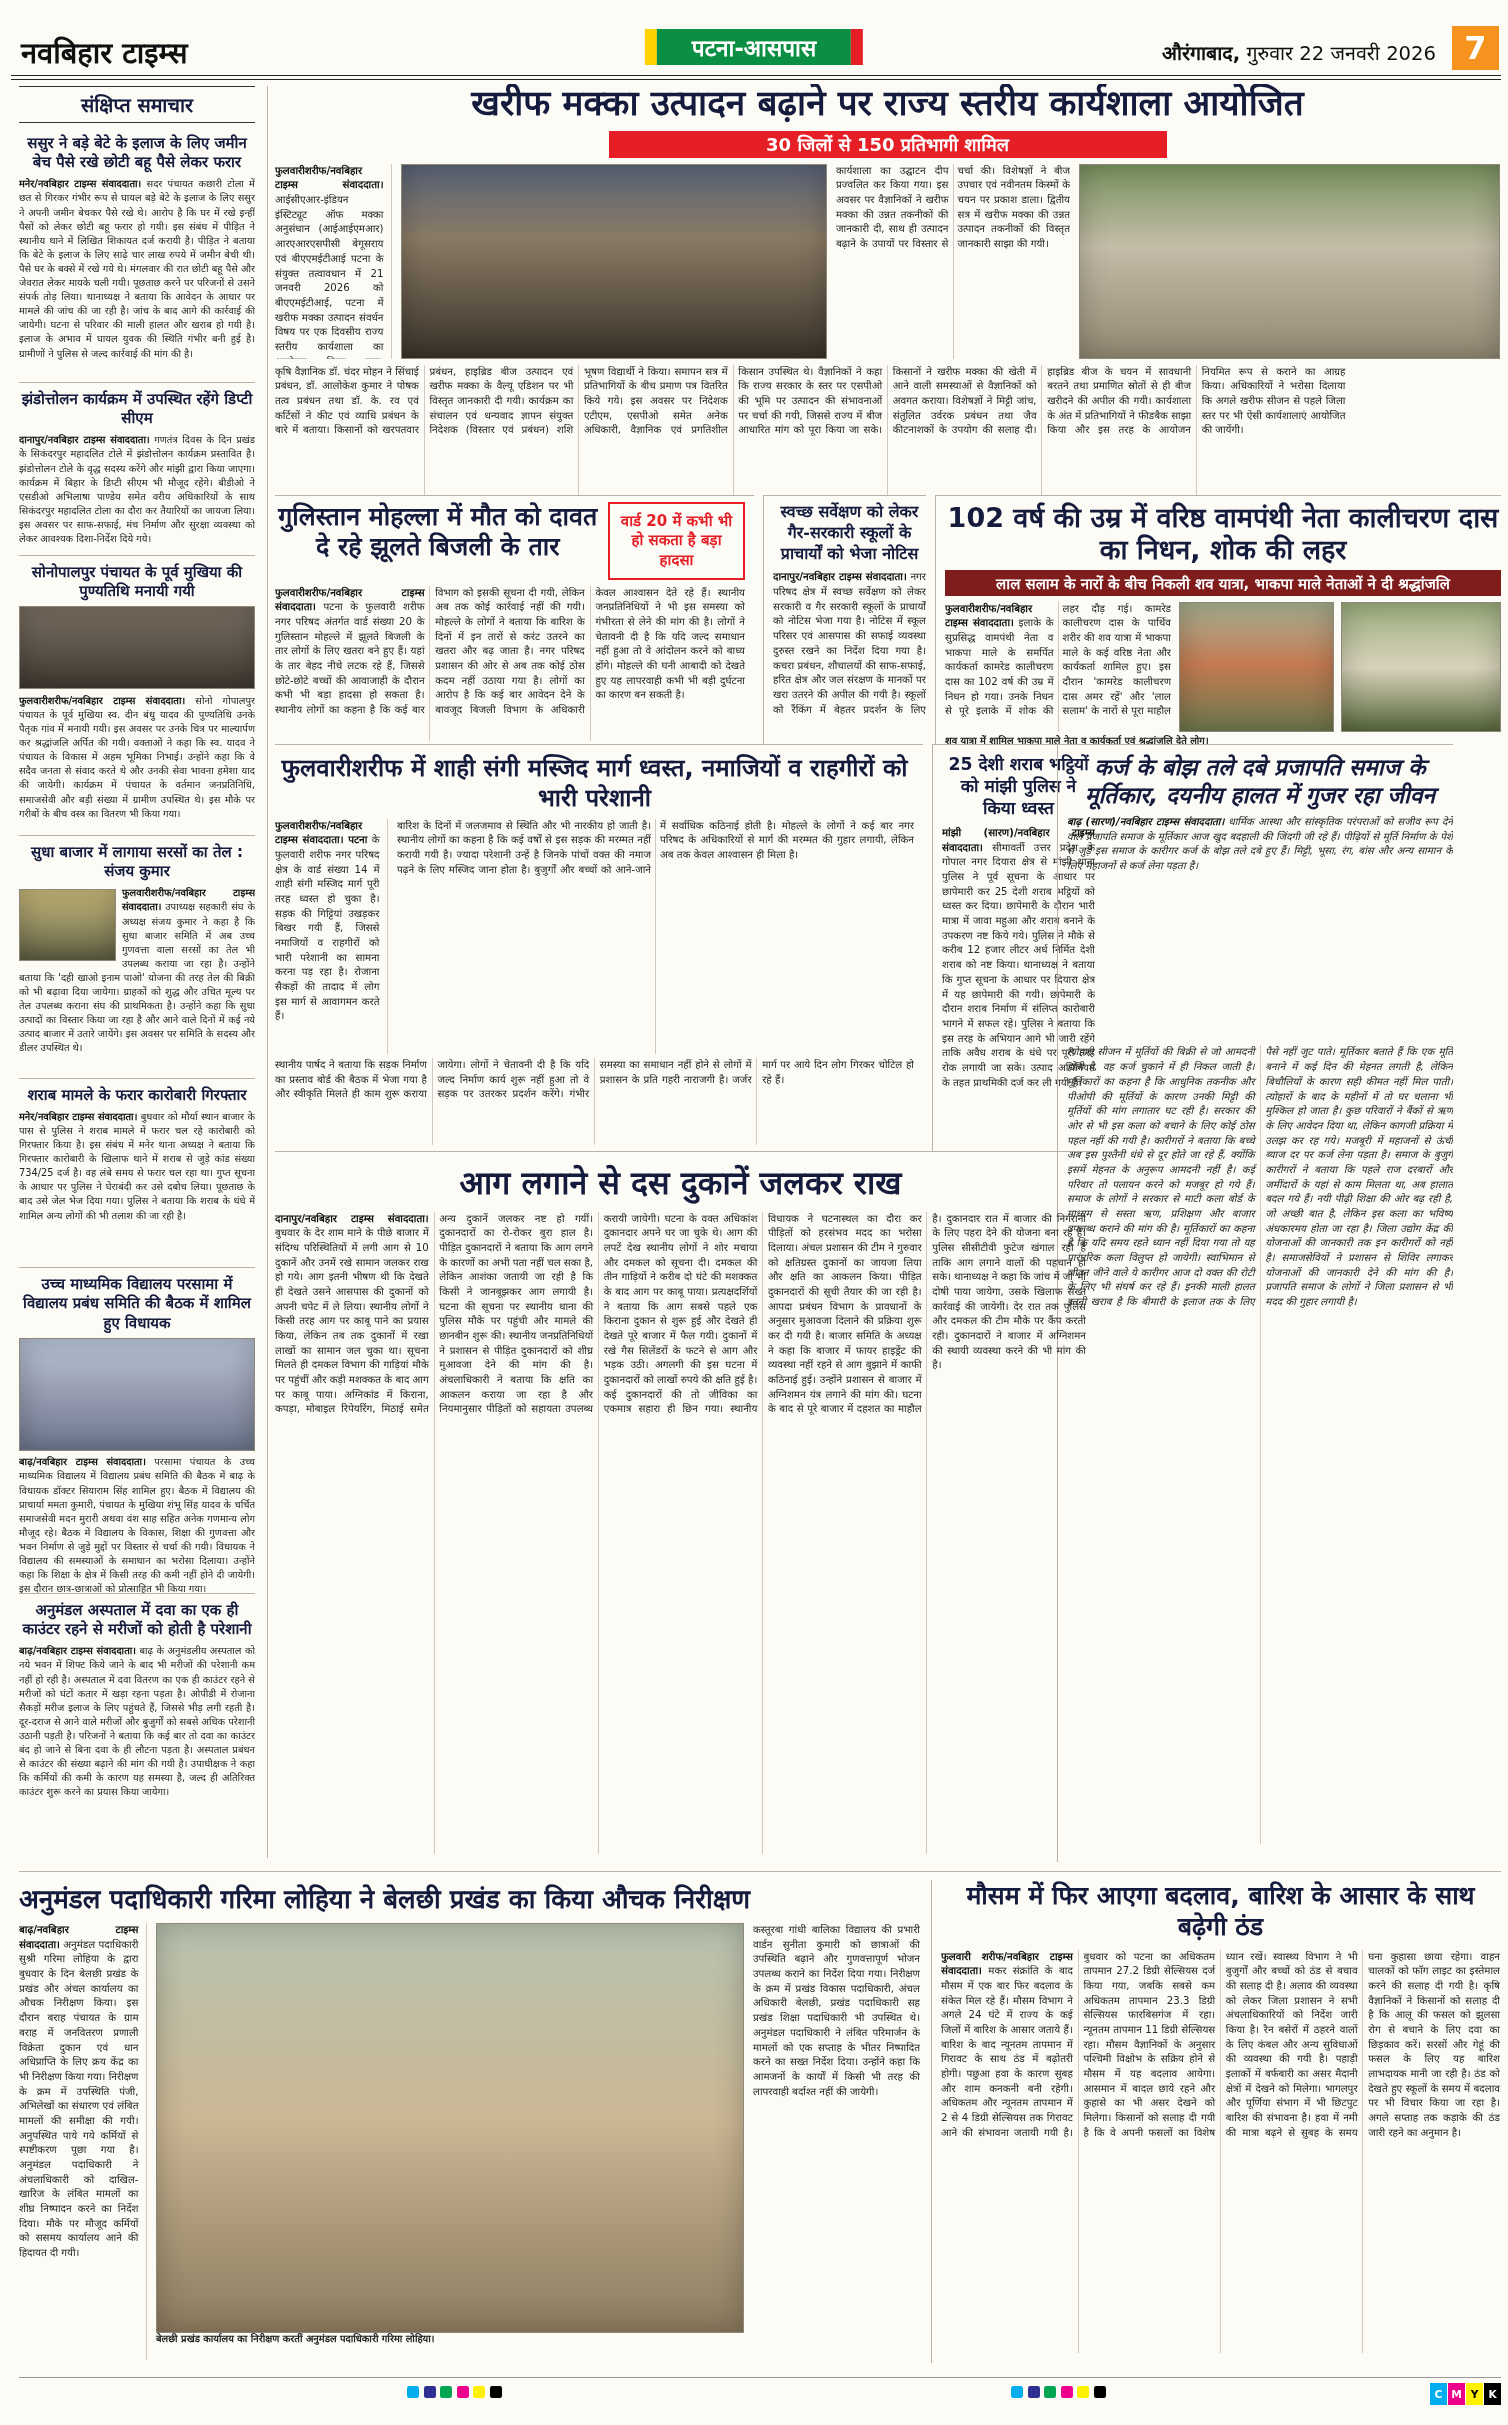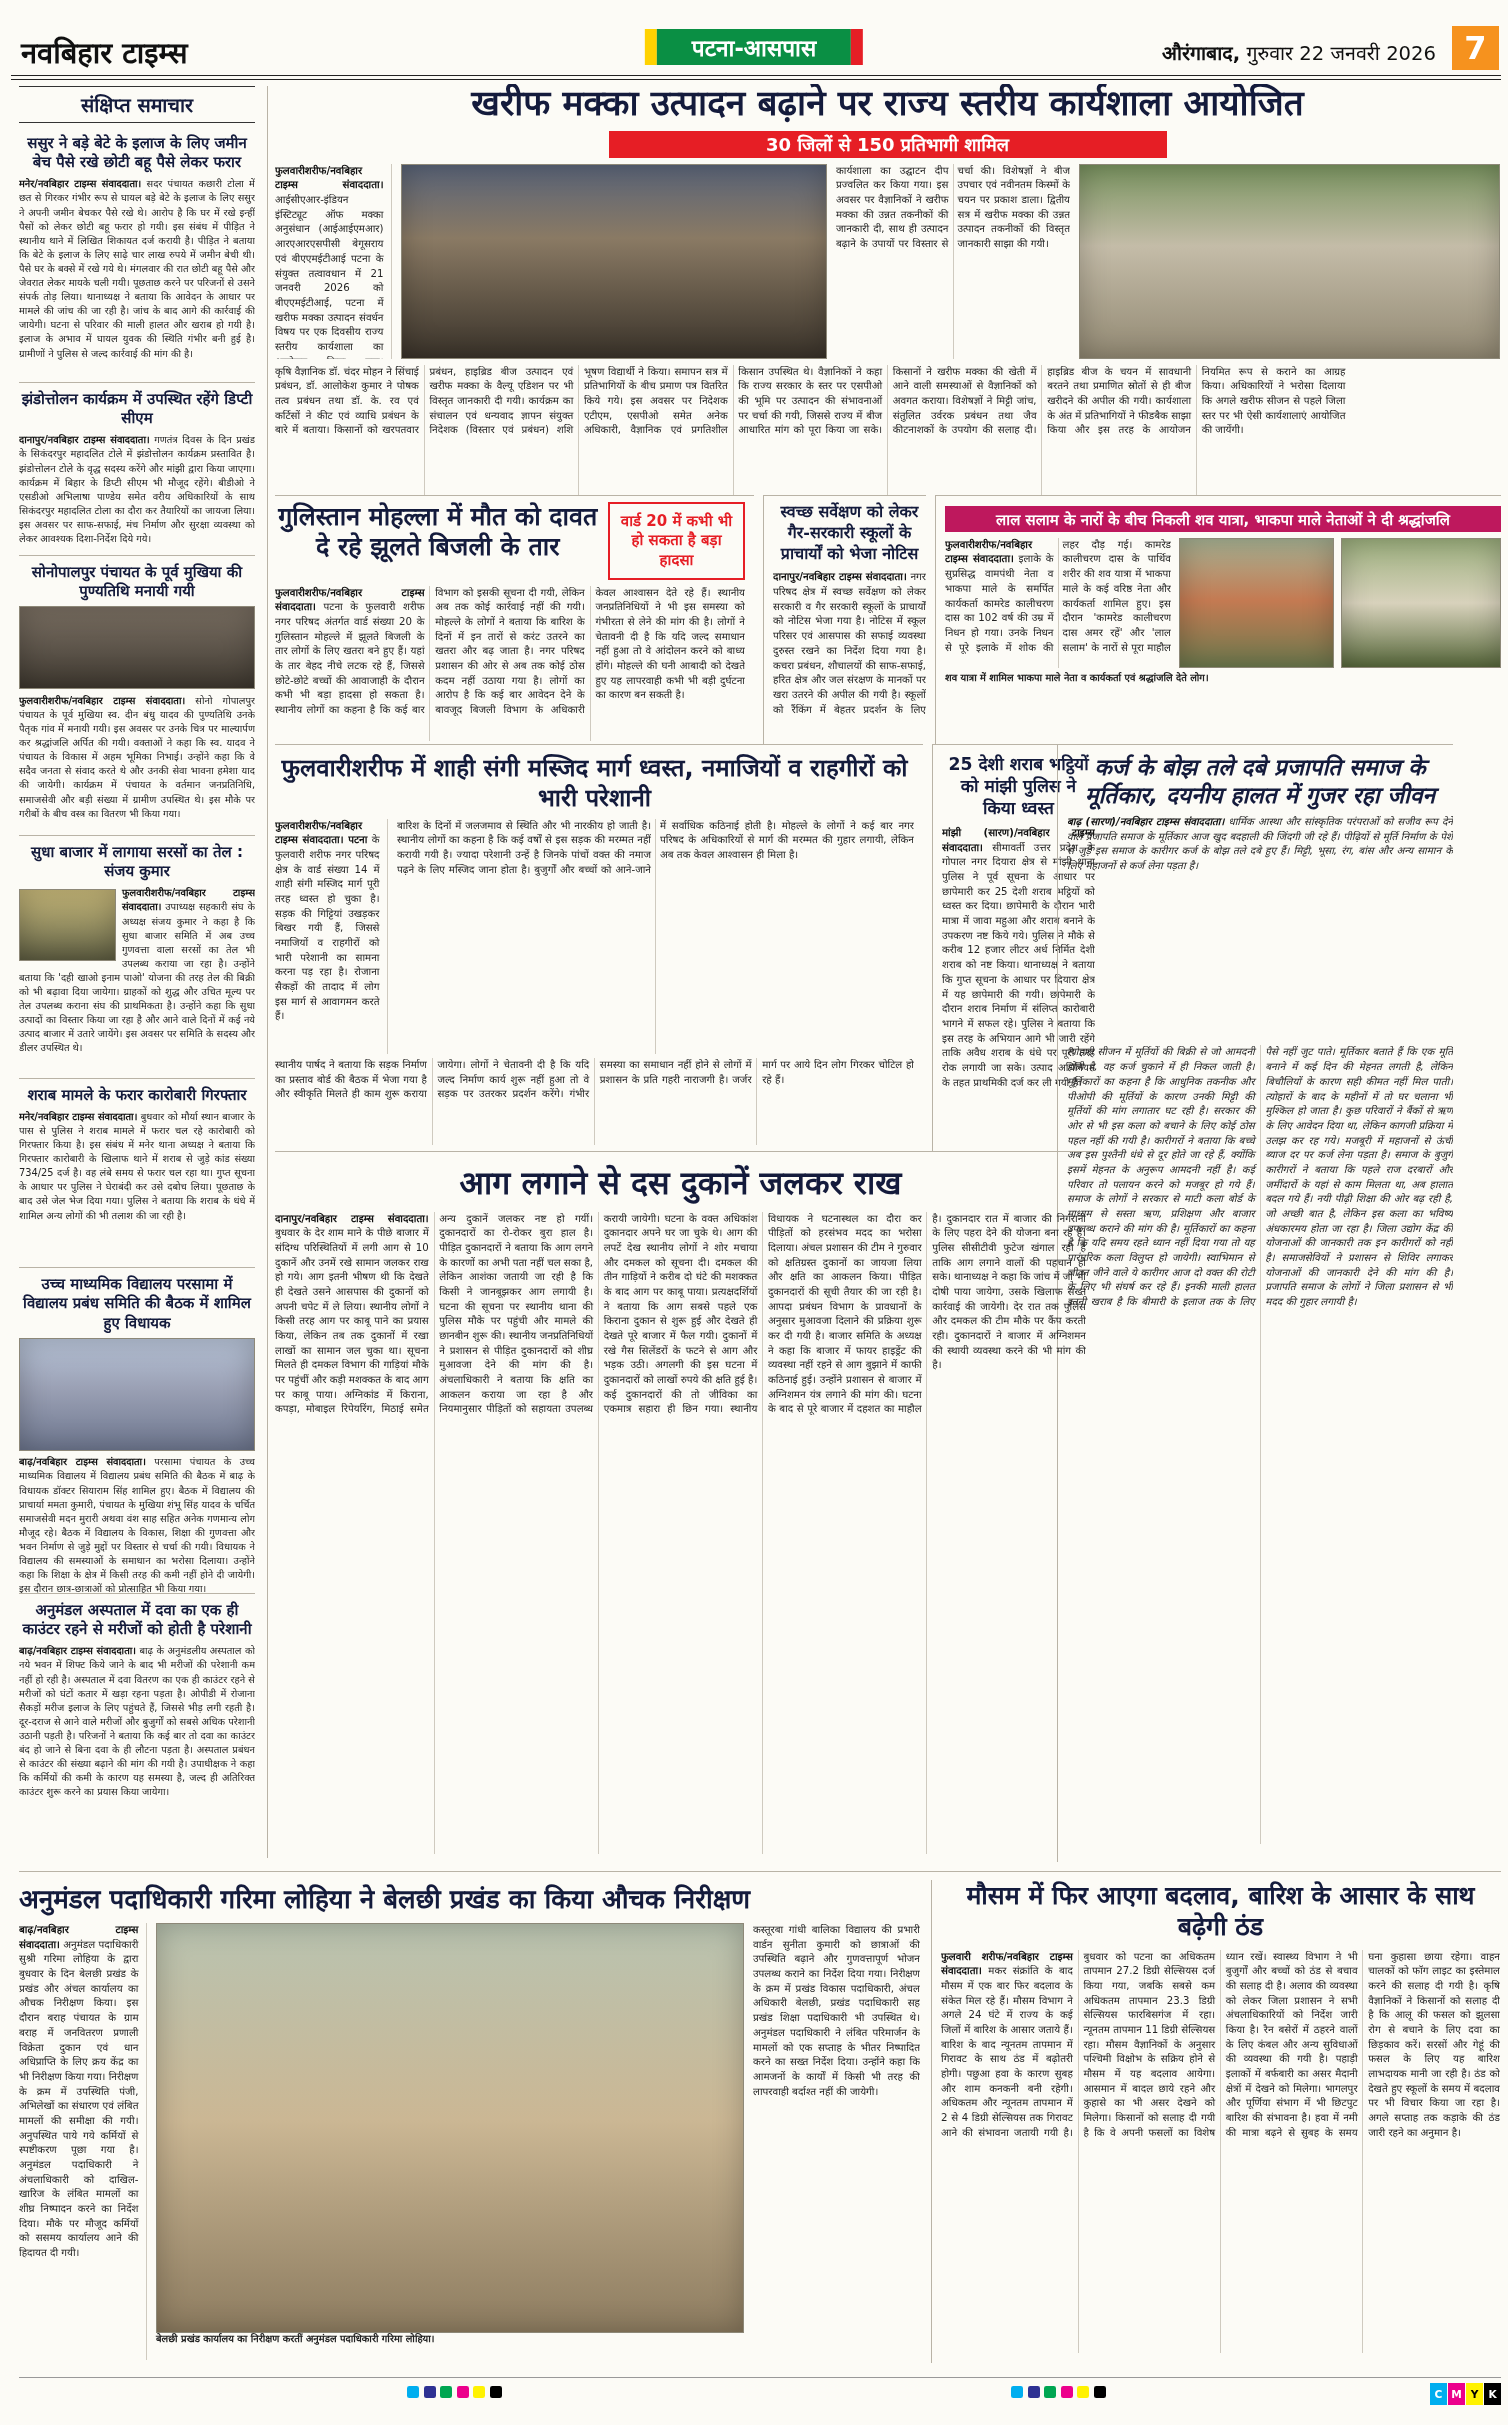--- a/index.html
+++ b/index.html
@@ -66,21 +66,21 @@
   .warnbox { width: 137px; min-height: 72px; border: 2.3px solid #e61e25; color: #e61e25; font-size: 15px;
              font-weight: 700; text-align: center; padding: 7.5px 4.5px; line-height: 1.3; }
   .g-body { margin-top: 6px; columns: 3; column-gap: 10.6px; column-rule: 0.8px solid #cfcabf; height: 155px; overflow: hidden; }
 
   .swachh { left: 488px; top: 411px; width: 163px; height: 249px; padding: 6px 0 0 9px; }
   .s-headline { font-size: 16px; line-height: 1.3; text-align: center; color: #141b3c; margin-bottom: 6px; }
   .s-body { height: 148px; overflow: hidden; }
 
   .kalicharan { left: 660px; top: 411px; width: 566px; height: 249px; padding: 6px 0 0 9px; }
   .k-headline { font-size: 27px; line-height: 1.18; text-align: center; color: #141b3c; }
-  .k-subhead { margin-top: 3.8px; background: #be185d; color: #fff; font-size: 15px; font-weight: 700;
+  .k-subhead { margin-top: 3.8px; background: #7f1d1d; color: #fff; font-size: 15px; font-weight: 700;
                text-align: center; padding: 3px 4.5px; }
   .k-row { display: flex; gap: 7.5px; margin-top: 6px; height: 130px; }
   .k-text { width: 226px; columns: 2; column-gap: 9px; column-rule: 0.8px solid #cfcabf; overflow: hidden; }
   .ph-funeral1 { width: 155px; background: linear-gradient(180deg,#a8b293 0%,#c47a52 48%,#6d7a4e 100%); }
   .ph-funeral2 { flex: 1; background: linear-gradient(180deg,#9db07e 0%,#d8d2bc 50%,#5a6b3d 100%); }
   .k-caption { margin-top: 3.8px; }
 
   
   .masjid { left: 0; top: 660px; width: 648px; height: 407px; padding: 7.5px 9px 0 0; }
   .m-headline { font-size: 24px; line-height: 1.25; text-align: center; color: #141b3c; }
@@ -223,20 +223,21 @@
       </div>
       <div class="g-body body-text"><b class="byline">फुलवारीशरीफ/नवबिहार टाइम्स संवाददाता।</b> <span>पटना के फुलवारी शरीफ नगर परिषद अंतर्गत वार्ड संख्या 20 के गुलिस्तान मोहल्ले में झूलते बिजली के तार लोगों के लिए खतरा बने हुए हैं। यहां के तार बेहद नीचे लटक रहे हैं, जिससे छोटे-छोटे बच्चों की आवाजाही के दौरान कभी भी बड़ा हादसा हो सकता है। स्थानीय लोगों का कहना है कि कई बार विभाग को इसकी सूचना दी गयी, लेकिन अब तक कोई कार्रवाई नहीं की गयी। मोहल्ले के लोगों ने बताया कि बारिश के दिनों में इन तारों से करंट उतरने का खतरा और बढ़ जाता है। नगर परिषद प्रशासन की ओर से अब तक कोई ठोस कदम नहीं उठाया गया है। लोगों का आरोप है कि कई बार आवेदन देने के बावजूद बिजली विभाग के अधिकारी केवल आश्वासन देते रहे हैं। स्थानीय जनप्रतिनिधियों ने भी इस समस्या को गंभीरता से लेने की मांग की है। लोगों ने चेतावनी दी है कि यदि जल्द समाधान नहीं हुआ तो वे आंदोलन करने को बाध्य होंगे। मोहल्ले की घनी आबादी को देखते हुए यह लापरवाही कभी भी बड़ी दुर्घटना का कारण बन सकती है।</span></div>
     </section>
 
     <section class="block swachh sep-top sep-left">
       <h2 class="s-headline">स्वच्छ सर्वेक्षण को लेकर गैर-सरकारी स्कूलों के प्राचार्यों को भेजा नोटिस</h2>
       <div class="s-body body-text"><b class="byline">दानापुर/नवबिहार टाइम्स संवाददाता।</b> <span>नगर परिषद क्षेत्र में स्वच्छ सर्वेक्षण को लेकर सरकारी व गैर सरकारी स्कूलों के प्राचार्यों को नोटिस भेजा गया है। नोटिस में स्कूल परिसर एवं आसपास की सफाई व्यवस्था दुरुस्त रखने का निर्देश दिया गया है। कचरा प्रबंधन, शौचालयों की साफ-सफाई, हरित क्षेत्र और जल संरक्षण के मानकों पर खरा उतरने की अपील की गयी है। स्कूलों को रैंकिंग में बेहतर प्रदर्शन के लिए जागरूकता अभियान चलाने को भी कहा गया है। नगर परिषद के कार्यपालक पदाधिकारी ने बताया कि सर्वेक्षण टीम कभी भी निरीक्षण के लिए पहुंच सकती है, इसलिए सभी संस्थान अपने स्तर से तैयारी पूरी रखें। लापरवाही पाये जाने पर संबंधित संस्थानों पर कार्रवाई की जायेगी।</span></div>
     </section>
 
     <section class="block kalicharan sep-top sep-left">
+      <h2 class="k-headline">102 वर्ष की उम्र में वरिष्ठ वामपंथी नेता कालीचरण दास का निधन, शोक की लहर</h2>
       <div class="k-subhead">लाल सलाम के नारों के बीच निकली शव यात्रा, भाकपा माले नेताओं ने दी श्रद्धांजलि</div>
       <div class="k-row">
         <div class="k-text body-text"><b class="byline">फुलवारीशरीफ/नवबिहार टाइम्स संवाददाता।</b> <span>इलाके के सुप्रसिद्ध वामपंथी नेता व भाकपा माले के समर्पित कार्यकर्ता कामरेड कालीचरण दास का 102 वर्ष की उम्र में निधन हो गया। उनके निधन से पूरे इलाके में शोक की लहर दौड़ गई। कामरेड कालीचरण दास के पार्थिव शरीर की शव यात्रा में भाकपा माले के कई वरिष्ठ नेता और कार्यकर्ता शामिल हुए। इस दौरान 'कामरेड कालीचरण दास अमर रहें' और 'लाल सलाम' के नारों से पूरा माहौल गूंज उठा। शव यात्रा में शामिल नेताओं ने कहा कि कामरेड कालीचरण दास ने 1980 के दशक से ही पूरी जिंदगी पार्टी और जनसंघर्षों को समर्पित कर दी। उन्होंने गरीबों, मजदूरों और किसानों के हक की लड़ाई में अग्रणी भूमिका निभाई। वे अंतिम समय तक पार्टी के कार्यक्रमों में सक्रिय रहे। उनके निधन पर भाकपा माले के जिला सचिव समेत कई नेताओं ने गहरा शोक व्यक्त करते हुए कहा कि उनका जाना पार्टी और वामपंथी आंदोलन के लिए अपूरणीय क्षति है। श्रद्धांजलि सभा में उनके संघर्षों को याद किया गया और उनके परिवार के प्रति संवेदना व्यक्त की गयी। अंतिम संस्कार में बड़ी संख्या में ग्रामीण, समाजसेवी और राजनीतिक कार्यकर्ता शामिल हुए।</span></div>
         <div class="photo ph-funeral1"></div>
         <div class="photo ph-funeral2"></div>
       </div>
       <div class="k-caption caption">शव यात्रा में शामिल भाकपा माले नेता व कार्यकर्ता एवं श्रद्धांजलि देते लोग।</div>
     </section>
 
     <section class="block masjid sep-top">

